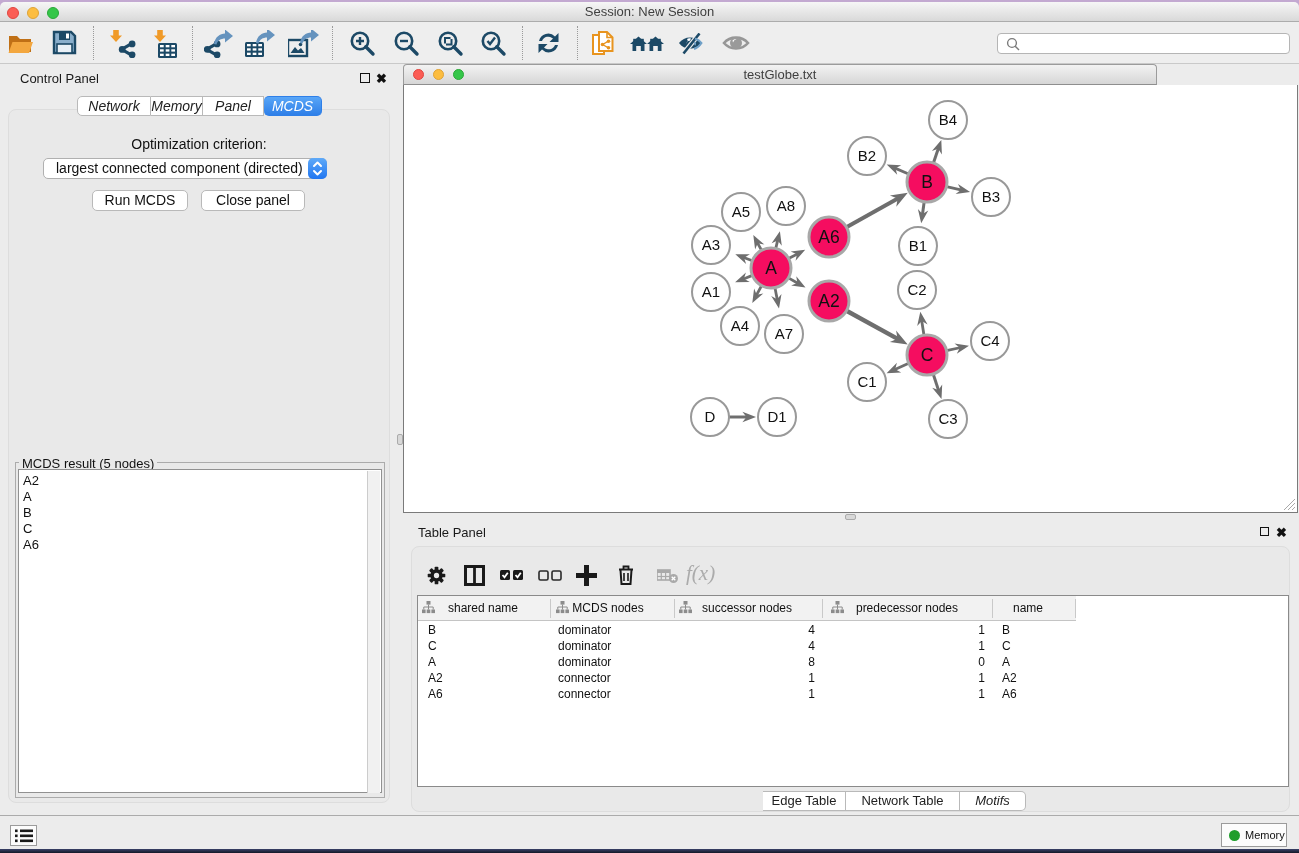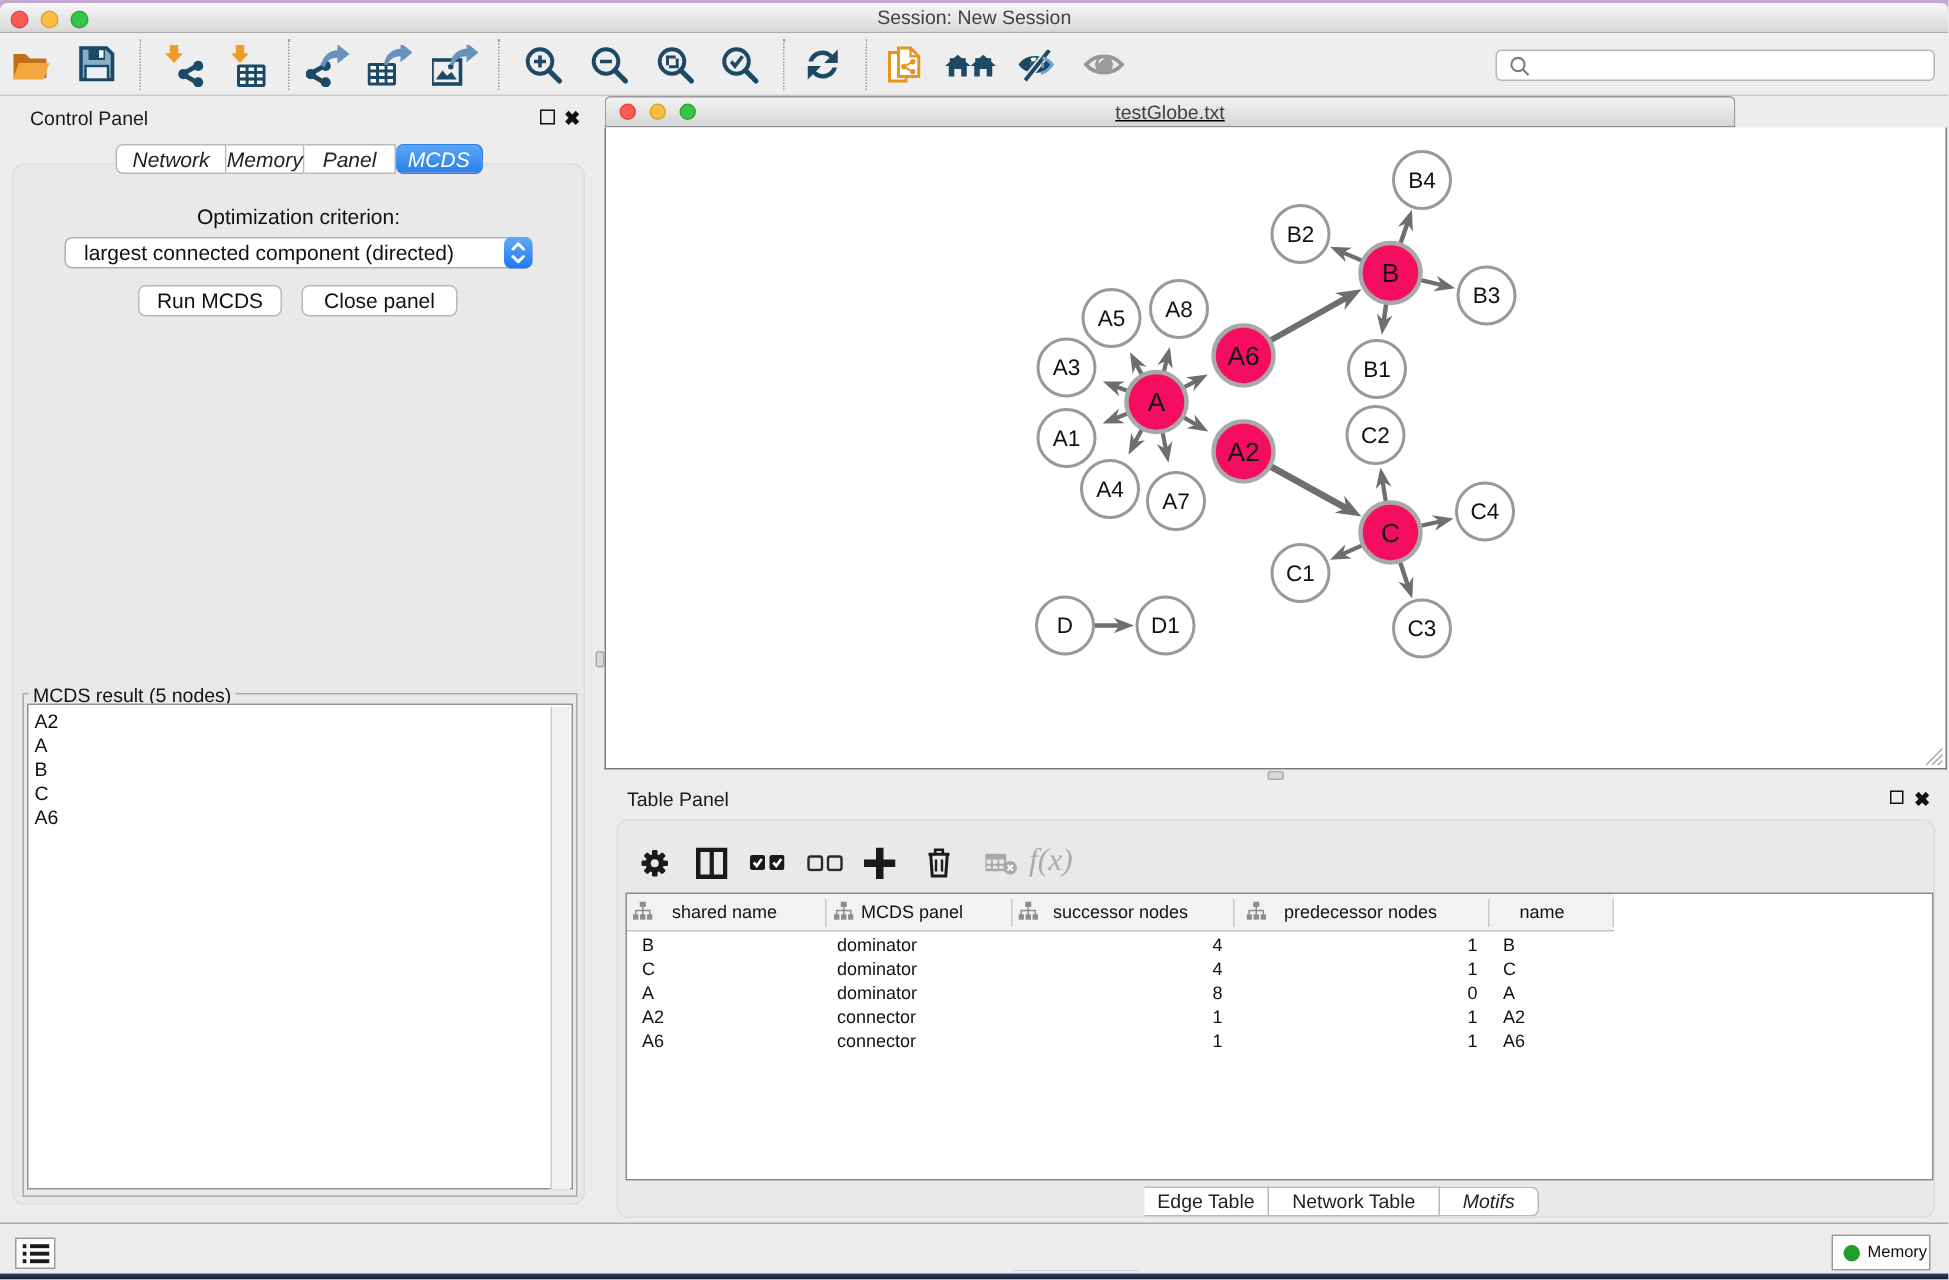--- a/index.html
+++ b/index.html
@@ -28,31 +28,31 @@
 #cp-title { left:20px; top:71px; font-size:13px; color:#1a1a1a; }
 #cp-max { left:360px; top:73px; width:10px; height:10px; border:1.5px solid #111; }
 #cp-close { left:376px; top:71px; font-size:13px; color:#111; font-weight:bold; }
 #cp-panel { left:8px; top:109px; width:382px; height:694px; background:#E9E9E9; border:1px solid #DDDDDD; border-radius:8px; }
 .tabs { left:77px; top:96px; height:20px; display:flex; }
 .tab { height:20px; font-size:14px; color:#222; background:#fff; border:1px solid #B9B9B9; border-left:none;
   display:flex; align-items:center; justify-content:center;font-style:italic; }
 .tab:first-child { border-left:1px solid #B9B9B9; border-radius:5px 0 0 5px; }
 .tab.sel { background:linear-gradient(#59A6F7,#2E7FE8); color:#fff; border-color:#2E7FE8; border-radius:5px; }
 #opt-label { left:0; top:136px; width:398px; text-align:center; font-size:14px; color:#111; }
-#dropdown { left:43px; top:158px; width:312px; height:21px; background:#fff; border:1px solid #B0B0B0; border-radius:5px; font-size:14px; color:#111; line-height:19px; padding-left:12px; }
+#dropdown { left:43px; top:158px; width:284px; height:21px; background:#fff; border:1px solid #B0B0B0; border-radius:5px; font-size:14px; color:#111; line-height:19px; padding-left:12px; }
 #dd-btn { position:absolute; right:-1px; top:-1px; width:19px; height:21px; border-radius:5px; background:linear-gradient(#5FAAF8,#2176F1); }
 .btn { position:absolute; height:21px; background:#fff; border:1px solid #B9B9B9; border-radius:5px; font-size:14px; color:#111; text-align:center; line-height:19px; }
 #groupbox { left:15px; top:462px; width:370px; height:336px; border:1px solid #ABABAB; }
 #gb-label { left:19px; top:456px; font-size:13px; color:#111; background:#E9E9E9; padding:0 3px; }
 #listbox { left:18px; top:469px; width:364px; height:324px; background:#fff; border:1px solid #919191; font-size:13px; color:#111; padding:3px 0 0 4px; line-height:16px; }
 #lb-scroll { position:absolute; right:1px; top:1px; width:13px; height:322px; background:#F1F1F1; border-left:1px solid #CCCCCC; }
 
 
 #netwin { left:403px; top:64px; width:895px; height:449px; }
-#net-tb { position:absolute; left:0; top:0; width:754px; height:21px; background:linear-gradient(#F3F3F3,#D6D6D6); border:1px solid #9B9B9B; border-bottom:1px solid #8E8E8E; border-radius:4px 4px 0 0;text-decoration:underline; }
+#net-tb { position:absolute; left:0; top:0; width:754px; height:21px; background:linear-gradient(#F3F3F3,#D6D6D6); border:1px solid #9B9B9B; border-bottom:1px solid #8E8E8E; border-radius:4px 4px 0 0; }
 #net-tb .title { width:100%; text-align:center; font-size:13px; color:#3F3F3F; line-height:20px; }
 #net-content { position:absolute; left:0; top:21px; width:895px; height:428px; background:#fff; border:1px solid #7A7A7A; border-top:none; }
 
 
 #tp-title { left:418px; top:525px; font-size:13px; color:#1a1a1a; }
 #tp-max { left:1260px; top:527px; width:9px; height:9px; border:1.5px solid #111; }
 #tp-close { left:1276px; top:525px; font-size:13px; color:#111; font-weight:bold; }
 #tp-panel { left:411px; top:546px; width:879px; height:266px; background:#E9E9E9; border:1px solid #DDDDDD; border-radius:8px 8px 8px 8px; }
 #tp-toolbar { position:absolute; left:6px; top:8px; width:866px; height:38px; }
 #ttable { left:417px; top:595px; width:872px; height:192px; background:#fff; border:1px solid #8A8A8A; font-size:12px; color:#111; }
@@ -474,21 +474,21 @@
 <svg style="position:absolute; left:413px; top:5px;" width="13" height="13" viewBox="0 0 13 13">
 <g fill="#8C8C8C">
           <rect x="4.5" y="0" width="4" height="3.6"></rect>
           <rect x="0" y="8.5" width="3.6" height="3.6"></rect>
           <rect x="4.7" y="8.5" width="3.6" height="3.6"></rect>
           <rect x="9.4" y="8.5" width="3.6" height="3.6"></rect>
         </g>
 <path d="M6.5 3.6 L6.5 8.5 M1.8 8.5 L1.8 6 L11.2 6 L11.2 8.5" stroke="#8C8C8C" stroke-width="1" fill="none"></path>
       </svg>
 <div class="hlabel" style="left:-15px; width:160px; text-align:center;">shared name</div>
-<div class="hlabel" style="left:110px; width:160px; text-align:center;">MCDS panel</div>
+<div class="hlabel" style="left:110px; width:160px; text-align:center;">MCDS nodes</div>
 <div class="hlabel" style="left:249px; width:160px; text-align:center;">successor nodes</div>
 <div class="hlabel" style="left:409px; width:160px; text-align:center;">predecessor nodes</div>
 <div class="hlabel" style="left:530px; width:160px; text-align:center;">name</div>
   </div>
   <div class="cell" style="left:10px; top:27px;">B</div>
 <div class="cell" style="left:140px; top:27px;">dominator</div>
 <div class="cell" style="left:300px; top:27px; width:97px; text-align:right;">4</div>
 <div class="cell" style="left:470px; top:27px; width:97px; text-align:right;">1</div>
 <div class="cell" style="left:584px; top:27px;">B</div>
 <div class="cell" style="left:10px; top:43px;">C</div>

